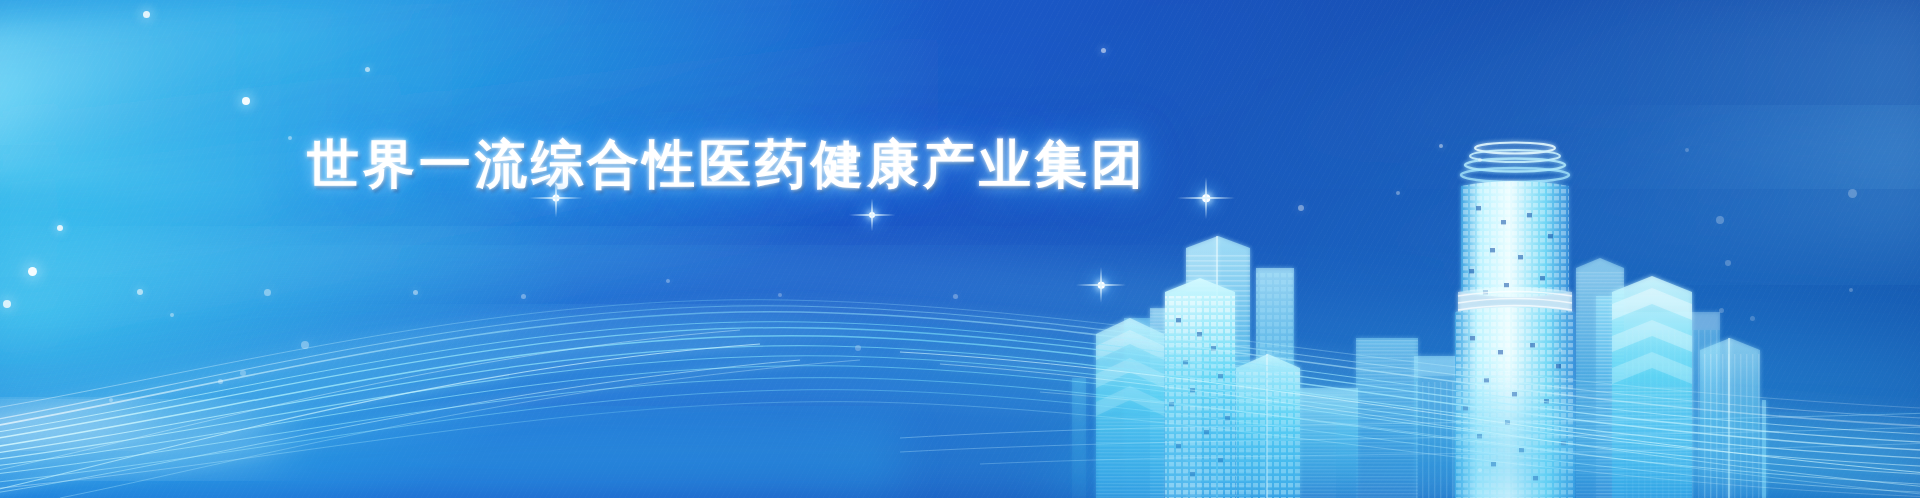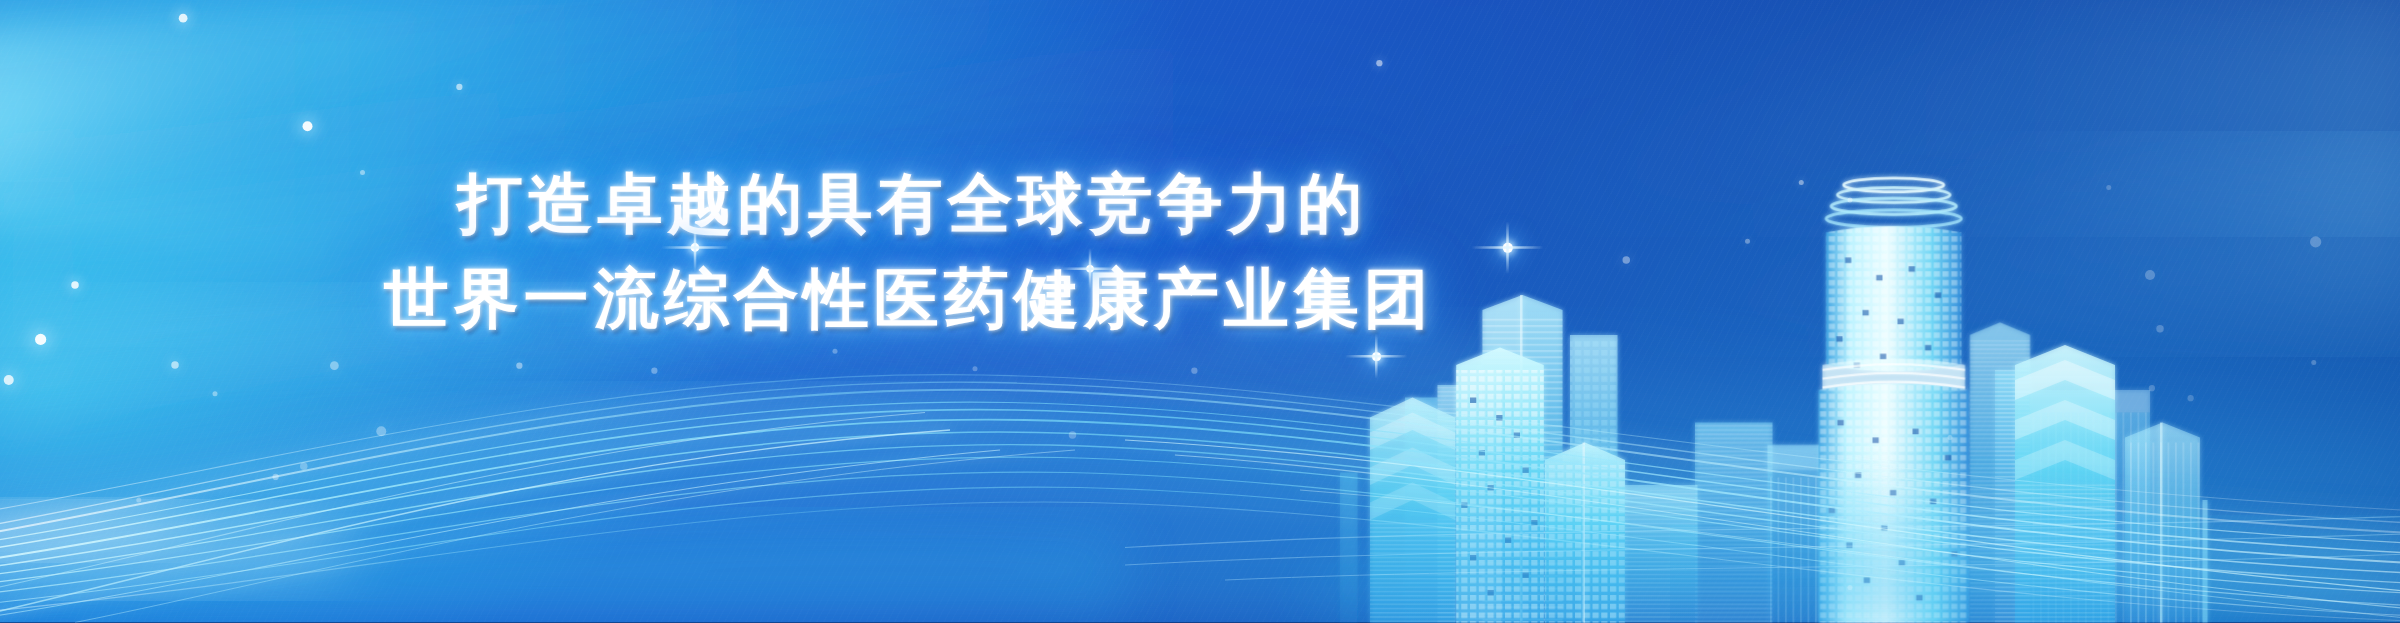--- a/index.html
+++ b/index.html
@@ -402,21 +402,20 @@
       <div class="dot" style="left: 1847.5px; top: 188.5px; width: 9px; height: 9px; opacity: 0.26; box-shadow: rgba(200, 235, 255, 0.157) 0px 0px 13.5px 3.6px;"></div>
       <div class="dot" style="left: 1725px; top: 260px; width: 6px; height: 6px; opacity: 0.24; box-shadow: rgba(200, 235, 255, 0.145) 0px 0px 9px 2.4px;"></div>
       <div class="dot" style="left: 1718.5px; top: 307.5px; width: 5px; height: 5px; opacity: 0.22; box-shadow: rgba(200, 235, 255, 0.133) 0px 0px 7.5px 2px;"></div>
       <div class="dot" style="left: 1749.5px; top: 315.5px; width: 5px; height: 5px; opacity: 0.2; box-shadow: rgba(200, 235, 255, 0.12) 0px 0px 7.5px 2px;"></div>
       <div class="dot" style="left: 1685px; top: 148px; width: 4px; height: 4px; opacity: 0.22; box-shadow: rgba(200, 235, 255, 0.133) 0px 0px 6px 1.6px;"></div>
       <div class="dot" style="left: 1558px; top: 348px; width: 4px; height: 4px; opacity: 0.25; box-shadow: rgba(200, 235, 255, 0.15) 0px 0px 6px 1.6px;"></div>
       <div class="dot" style="left: 1478px; top: 468px; width: 4px; height: 4px; opacity: 0.22; box-shadow: rgba(200, 235, 255, 0.133) 0px 0px 6px 1.6px;"></div>
     </div>
 
   <div id="headline">
-    <span class="hl-line l1">打造卓越的具有全球竞争力的</span>
     <span class="hl-line l2">世界一流综合性医药健康产业集团</span>
   </div>
 
   <div class="lay" id="sparkles" style="z-index:46;">
       <div class="spark" style="left: 529px; top: 171px; width: 54px; height: 54px;">
         <b style="width: 7.02px; height: 7.02px;"></b>
         <i class="h" style="width: 54px;"></i>
         <i class="v" style="height: 38.88px;"></i>
       </div>
       <div class="spark" style="left: 849px; top: 192px; width: 46px; height: 46px;">

